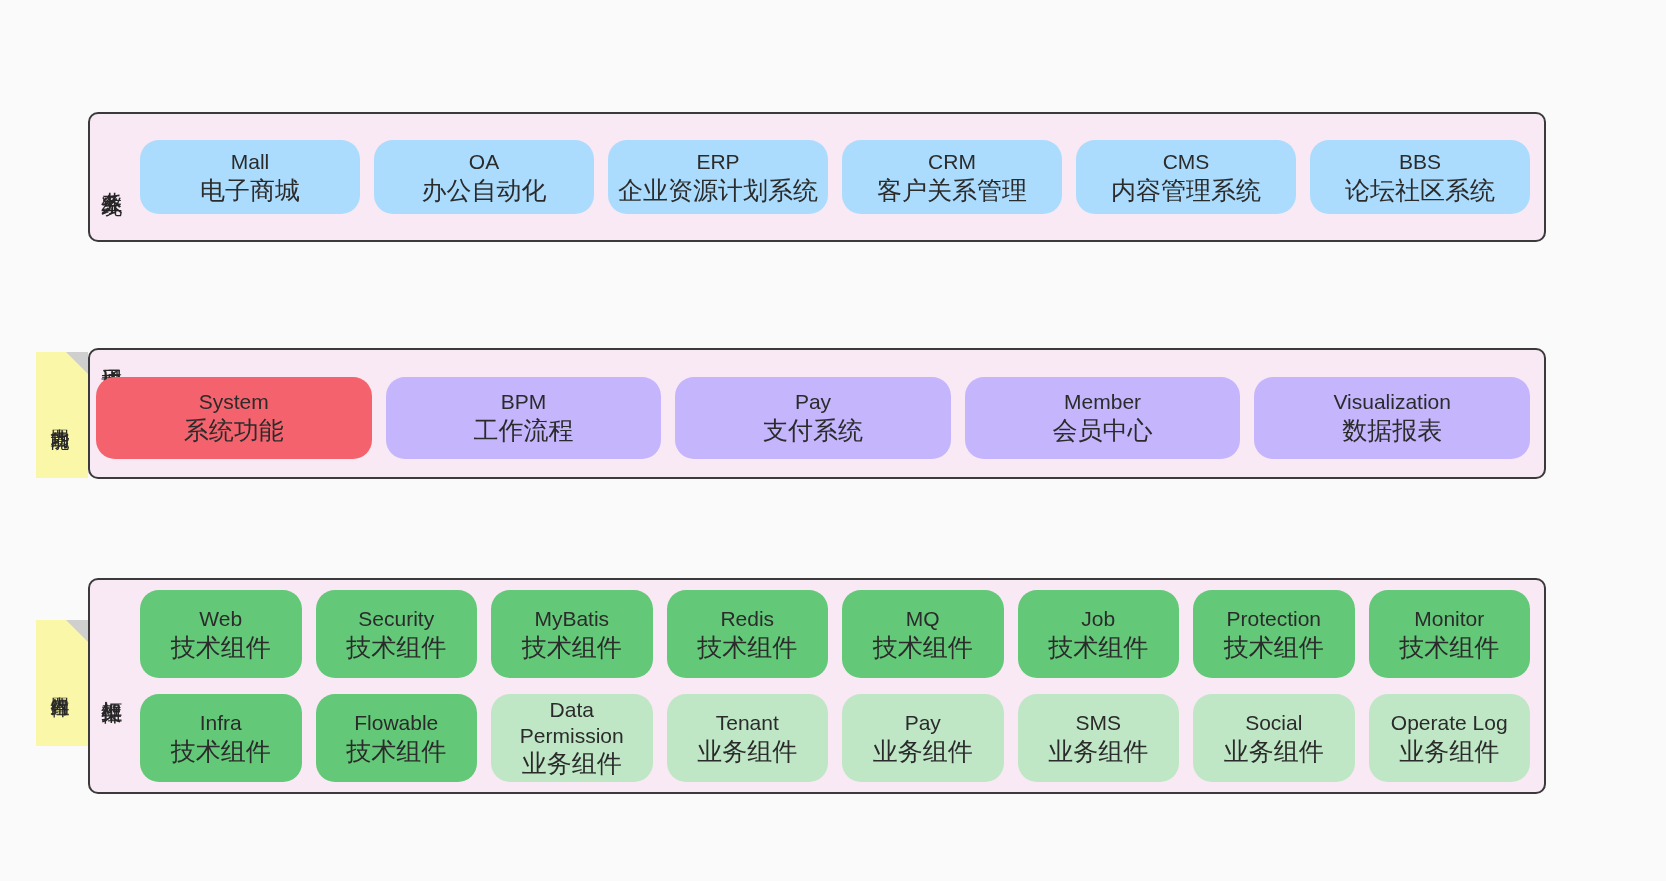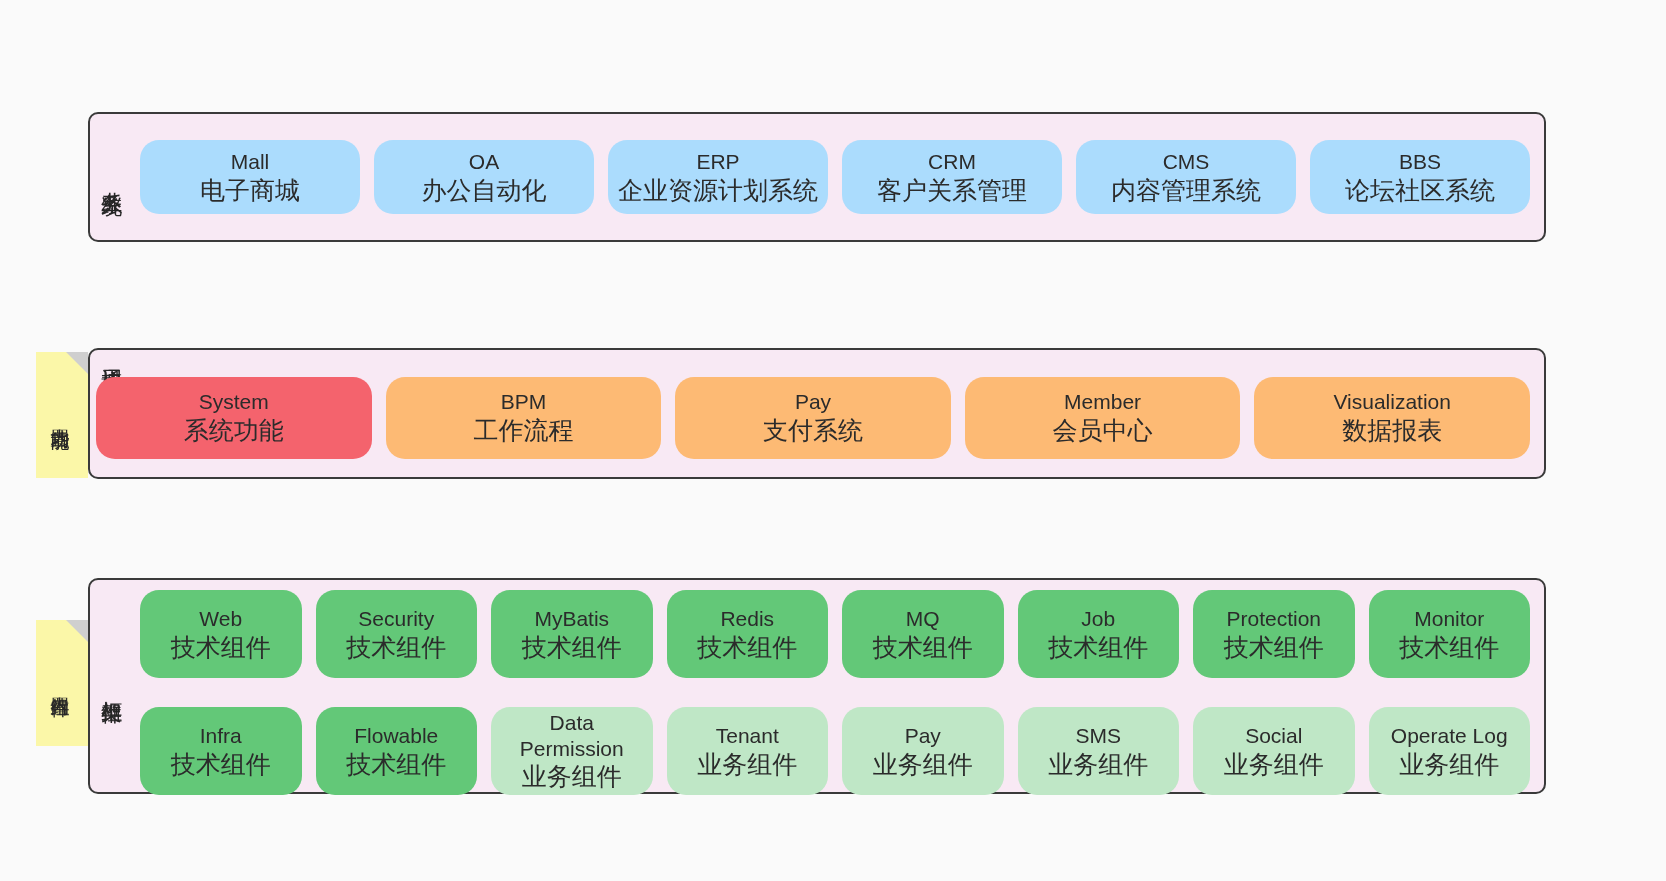--- a/index.html
+++ b/index.html
@@ -81,33 +81,33 @@
     color: #2b2b2b;
   }
   .card .c-cn {
     font-size: 25px;
     color: #2b2b2b;
   }
 
   
   .c-blue       { background: #abdcfd; }
   .c-red        { background: #f4636d; }
-  .c-pink       { background: #fdba74; }
+  .c-pink       { background: #c4b5fd; }
   .c-green      { background: #63c878; }
   .c-lightgreen { background: #bfe7c6; }
 
   
   #layer-business { left: 88px;  top: 112px; width: 1458px; height: 130px; }
   #layer-business .card-row { height: 74px; }
 
   #layer-modules  { left: 88px;  top: 348px; width: 1458px; height: 131px; flex-direction: column; }
   #layer-modules .card-row { height: 82px; }
 
   #layer-framework{ left: 88px;  top: 578px; width: 1458px; height: 216px; }
-  #layer-framework .card-row { height: 88px; margin-top: 13px; }
+  #layer-framework .card-row { height: 88px; }
 
   
   .sticky {
     position: absolute;
     width: 52px;
     background: #fbf7a8;
     z-index: 1;
     display: flex;
     align-items: center;
     justify-content: center;

